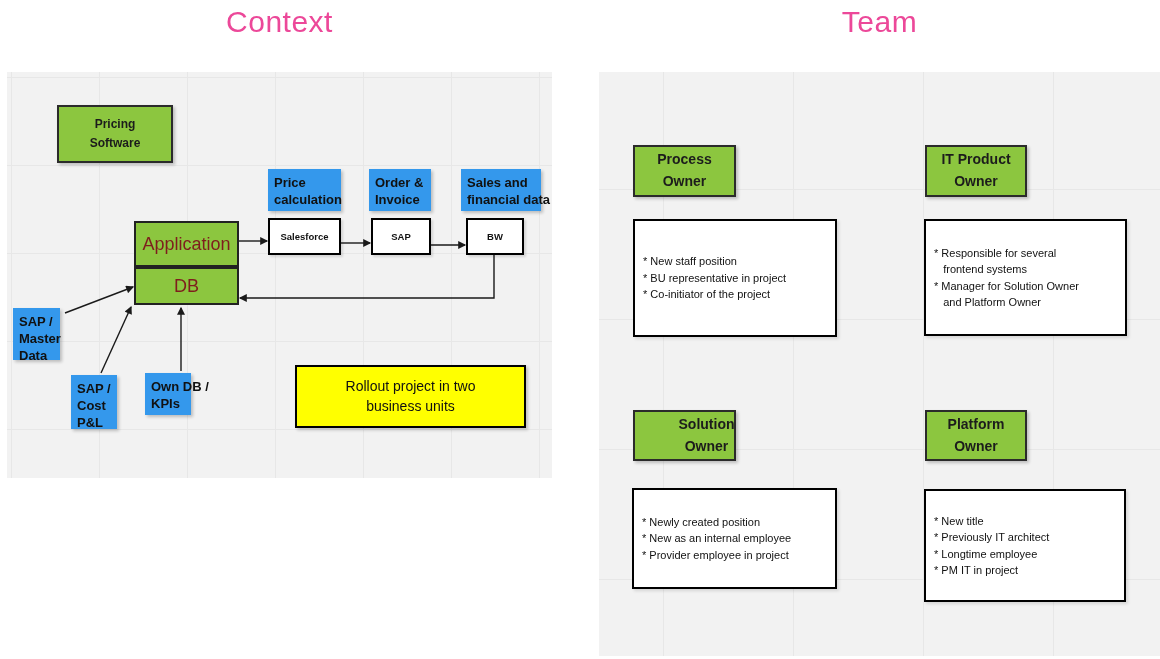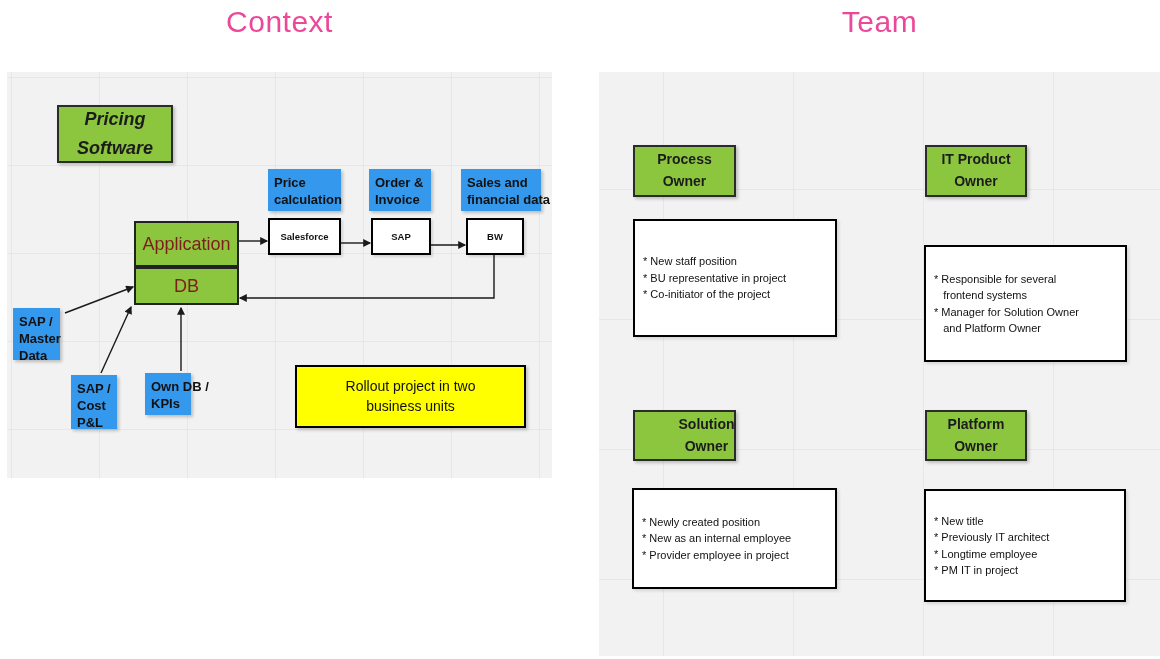--- a/index.html
+++ b/index.html
@@ -12,21 +12,21 @@
                           linear-gradient(90deg,#e7e7e7 1px,transparent 1px);}
   #context-canvas{left:7px;top:72px;width:545px;height:406px;
          background-size:88px 88px;background-position:4px 5px;}
   #team-canvas{left:599px;top:72px;width:561px;height:584px;
          background-size:130px 130px;background-position:-66px -13px;}
   .box{position:absolute;box-sizing:border-box;display:flex;align-items:center;
        justify-content:center;text-align:center;color:#111;}
   .multiline{white-space:pre;}
   .green{background:#8cc63f;border:2.5px solid #2b2b2b;font-weight:bold;color:#1c1c1c;
          box-shadow:2px 2px 3px rgba(0,0,0,.22);}
-  .green-lg{font-size:18px;line-height:1.6;font-style:italic;}
+  .green-lg{font-size:12px;line-height:1.6;}
   .green-role{font-size:14px;line-height:1.55;}
   .green-sys{background:#8cc63f;border:2px solid #222;font-size:18px;color:#7f1d1d;
          font-weight:normal;}
   .blue{background:#3498ec;font-weight:bold;font-size:13px;line-height:1.32;
         align-items:flex-start;justify-content:flex-start;text-align:left;
         padding:5px 6px;box-shadow:2px 2px 3px rgba(0,0,0,.22);}
   .white-sm{background:#ffffff;border:2px solid #000;font-weight:bold;font-size:9.5px;
         box-shadow:2px 2px 2px rgba(0,0,0,.12);}
   .yellow{background:#ffff00;border:2px solid #000;font-weight:normal;font-size:14px;
         line-height:1.4;box-shadow:2px 2px 3px rgba(0,0,0,.22);}
@@ -94,21 +94,21 @@
   <div class="canvas" id="team-canvas">
 
     <div class="box green green-role multiline" style="left:34px;top:73px;width:103px;height:52px;">Process
 Owner</div>
     <div class="box role-card multiline" style="left:34px;top:147px;width:204px;height:118px;">* New staff position
 * BU representative in project
 * Co-initiator of the project</div>
 
     <div class="box green green-role multiline" style="left:326px;top:73px;width:102px;height:52px;">IT Product
 Owner</div>
-    <div class="box role-card multiline" style="left:325px;top:147px;width:203px;height:117px;margin-top:26px;">* Responsible for several
+    <div class="box role-card multiline" style="left:325px;top:147px;width:203px;height:117px;">* Responsible for several
    frontend systems
 * Manager for Solution Owner
    and Platform Owner</div>
 
     <div class="box green green-role multiline" style="left:34px;top:338px;width:103px;height:51px;padding-left:44px;">Solution
 Owner</div>
     <div class="box role-card multiline" style="left:33px;top:416px;width:205px;height:101px;">* Newly created position
 * New as an internal employee
 * Provider employee in project</div>
 

